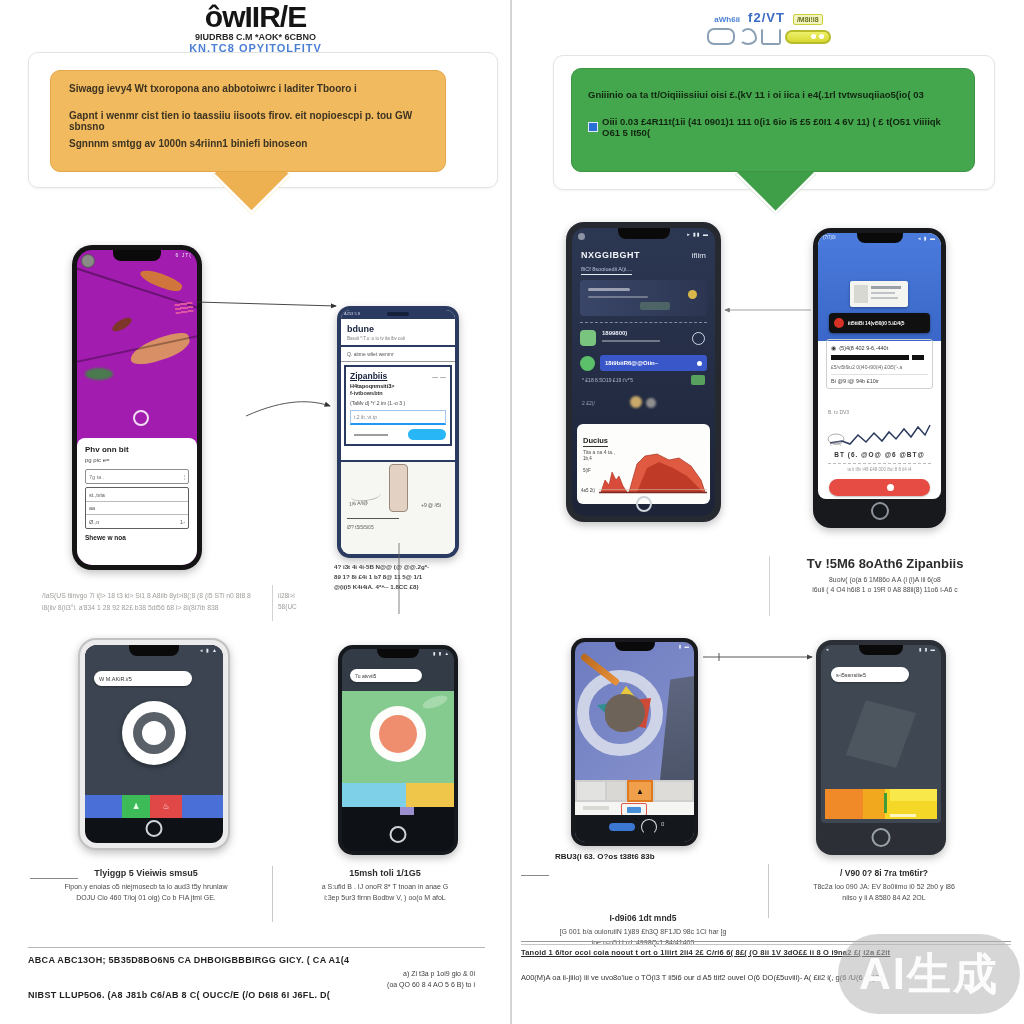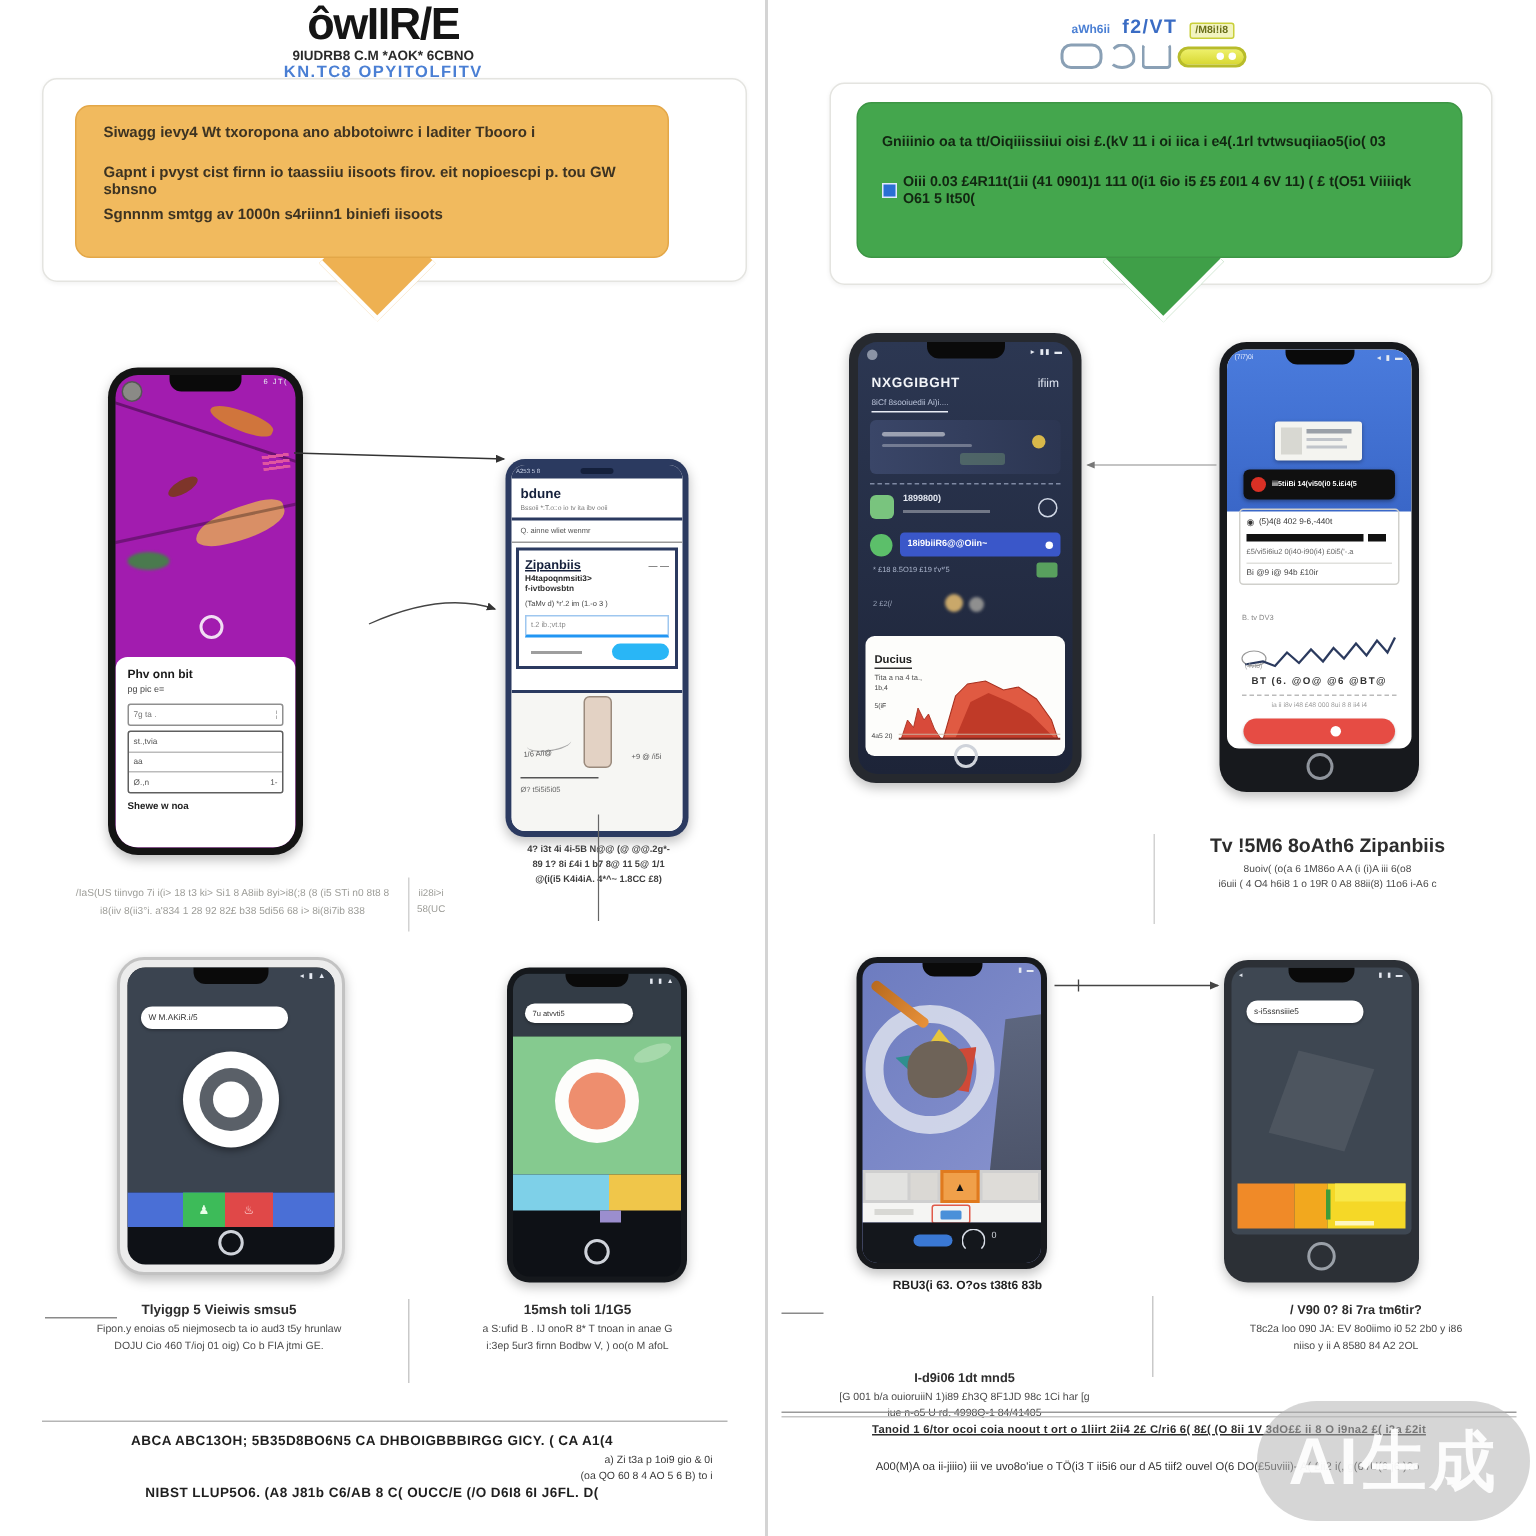--- a/index.html
+++ b/index.html
@@ -15,21 +15,21 @@
   .card-bg{position:absolute;background:#fff;border:1px solid #e4e4e0;border-radius:10px;box-shadow:0 1px 3px rgba(0,0,0,.05);}
   .bubble{position:absolute;border-radius:10px;z-index:2;}
   .tail{position:absolute;transform:rotate(45deg);z-index:1;border-right:3px solid #fff;border-bottom:3px solid #fff;}
   
   .phone{position:absolute;border-radius:20px;box-shadow:0 3px 8px rgba(0,0,0,.25);}
   .screen{position:absolute;overflow:hidden;}
   .notch{position:absolute;top:0;left:50%;transform:translateX(-50%);background:#0a0a0a;border-radius:0 0 8px 8px;}
   .homering{position:absolute;left:50%;transform:translateX(-50%);border:2px solid #cfd3da;border-radius:50%;}
   .pill-search{position:absolute;background:#fff;border-radius:9px;box-shadow:0 1px 2px rgba(0,0,0,.3);display:flex;align-items:center;padding:0 5px;color:#333;}
   .statusicons{position:absolute;color:#e6eaf2;letter-spacing:1px;}
-  .t{position:absolute;text-align:center;}
+  .t{position:absolute;}
   .ctr{text-align:center;}
   .vline{position:absolute;width:1px;background:#d2d2d2;}
   .hrline{position:absolute;height:1px;background:#9a9a9a;}
   
   #watermark{position:absolute;left:838px;top:934px;width:182px;height:80px;background:rgba(180,180,180,.55);border-radius:44px;display:flex;align-items:center;justify-content:center;z-index:9;}
   #watermark span{color:rgba(255,255,255,.92);font-size:44px;font-weight:bold;letter-spacing:2px;}
 </style>
 </head>
 <body>
 
@@ -41,22 +41,22 @@
     <div class="t ctr" style="left:0;top:6;width:100%;">
       <div style="font-size:30px;font-weight:800;color:#151515;letter-spacing:-1px;">ôwIIR/E</div>
       <div style="font-size:9px;font-weight:bold;color:#2a2a2a;margin-top:-2px;">9IUDRB8 C.M *AOK* 6CBNO</div>
       <div style="font-size:11px;font-weight:bold;color:#4a7fd4;letter-spacing:1px;">KN.TC8 OPYITOLFITV</div>
     </div>
 
     <div class="card-bg" style="left:28px;top:52px;width:468px;height:134px;"></div>
     <div class="tail" style="left:224px;top:148px;width:52px;height:52px;background:#eeb152;"></div>
     <div class="bubble" style="left:50px;top:70px;width:396px;height:102px;background:#f1ba5e;border:1px solid #e3a748;padding:12px 18px;box-sizing:border-box;">
       <div style="font-size:10px;font-weight:bold;color:#3d3322;">Siwagg ievy4 Wt txoropona ano abbotoiwrc   i laditer Tbooro i</div>
-      <div style="font-size:10px;font-weight:bold;color:#3d3322;margin-top:16px;">Gapnt i pvyst cist firnn io taassiiu iisoots firov. eit nopioescpi p. tou GW sbnsno</div>
-      <div style="font-size:10px;font-weight:bold;color:#3d3322;margin-top:6px;">Sgnnnm smtgg av 1000n s4riinn1 biniefi iisoots</div>
+      <div style="font-size:10px;font-weight:bold;color:#3d3322;margin-top:16px;">Gapnt i wenmr cist tien io taassiiu iisoots firov. eit nopioescpi p. tou GW sbnsno</div>
+      <div style="font-size:10px;font-weight:bold;color:#3d3322;margin-top:6px;">Sgnnnm smtgg av 1000n s4riinn1 biniefi binoseon</div>
     </div>
 
     <div class="phone" style="left:72px;top:245px;width:130px;height:325px;background:#141414;border-radius:20px;">
       <div class="screen" style="inset:5px;border-radius:15px;background:#a21caf;">
         <div class="notch" style="width:48px;height:11px;"></div>
         <div class="statusicons" style="right:5px;top:2px;font-size:5px;">6 JT(</div>
 
         <div class="abs" style="left:4px;top:4px;width:12px;height:12px;border-radius:50%;background:#8a8a86;border:1px solid #555;"></div>
         <div class="abs" style="left:62px;top:24px;width:44px;height:13px;background:#d0753c;border-radius:60% 40% 50% 50%;transform:rotate(22deg);"></div>
         <div class="abs" style="left:52px;top:88px;width:62px;height:22px;background:#d98f66;border-radius:70% 30% 60% 40%;transform:rotate(-16deg);"></div>
@@ -407,21 +407,21 @@
       <div class="homering" style="bottom:8px;width:15px;height:15px;border-color:#9aa0a8;"></div>
     </div>
 
     <div class="hrline" style="left:8px;top:875px;width:28px;background:#8a8a8a;"></div>
     <div class="t ctr" style="left:16px;top:868px;width:228px;margin-top:45px;">
       <div style="font-size:8.5px;font-weight:bold;color:#2d2d2d;">I-d9i06 1dt mnd5</div>
       <div style="font-size:7px;color:#4a4a4a;margin-top:4px;line-height:1.5;">[G 001 b/a ouioruiiN 1)i89 £h3Q 8F1JD 98c 1Ci har [g</div>
       <div style="font-size:7px;color:#4a4a4a;line-height:1.5;">iue n-o5 U rd. 4998Q-1 84/41405</div>
     </div>
     <div class="vline" style="left:255px;top:864px;height:54px;background:#c9c9c9;"></div>
-    <div class="t ctr" style="left:282px;top:868px;width:218px;">
+    <div class="t ctr" style="left:262px;top:868px;width:218px;">
       <div style="font-size:8.5px;font-weight:bold;color:#2d2d2d;">/ V90 0? 8i 7ra tm6tir?</div>
       <div style="font-size:7px;color:#4a4a4a;margin-top:4px;line-height:1.5;">T8c2a loo 090 JA: EV 8o0iimo i0 52 2b0 y i86</div>
       <div style="font-size:7px;color:#4a4a4a;line-height:1.5;">niiso y ii A 8580 84 A2 2OL</div>
     </div>
 
     <div class="hrline" style="left:8px;top:941px;width:490px;background:#9a9a9a;"></div>
     <div class="hrline" style="left:8px;top:944px;width:490px;background:#c5c5c5;"></div>
     <div class="t" style="left:8px;top:948px;width:490px;font-size:7.5px;color:#2c2c2c;text-decoration:underline;font-weight:bold;letter-spacing:.2px;">Tanoid 1 6/tor ocoi coia noout t ort o 1liirt 2ii4 2£ C/ri6 6( 8£( (O 8ii 1V 3dO££ ii 8 O i9na2 £( i2a £2it</div>
     <div class="t" style="left:8px;top:972px;width:488px;font-size:7.5px;color:#333;line-height:1.6;">
       <div>A00(M)A oa ii-jiiio) iii ve uvo8o'iue o TÖ(i3 T ii5i6 our d A5 tiif2 ouvel O(6 DO(£5uviii)- A( £ii2 i(, g(6 /U(6 j6 )?o</div>

